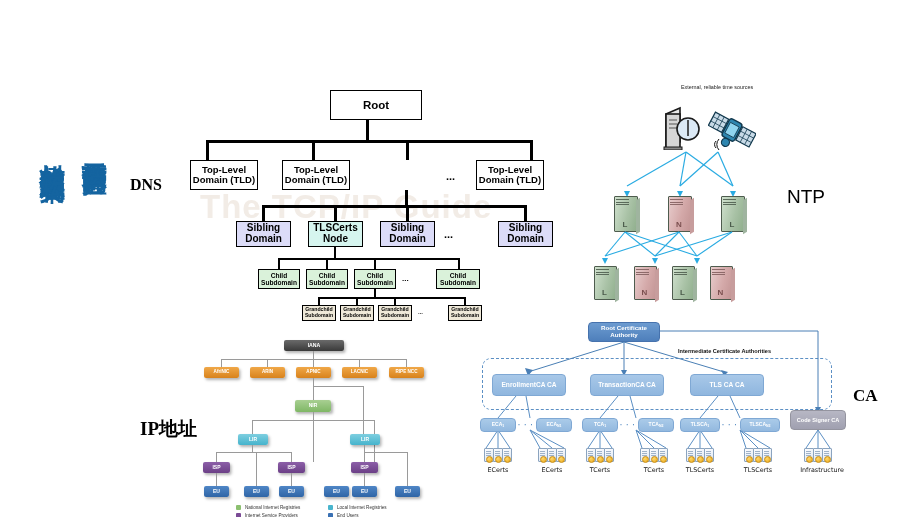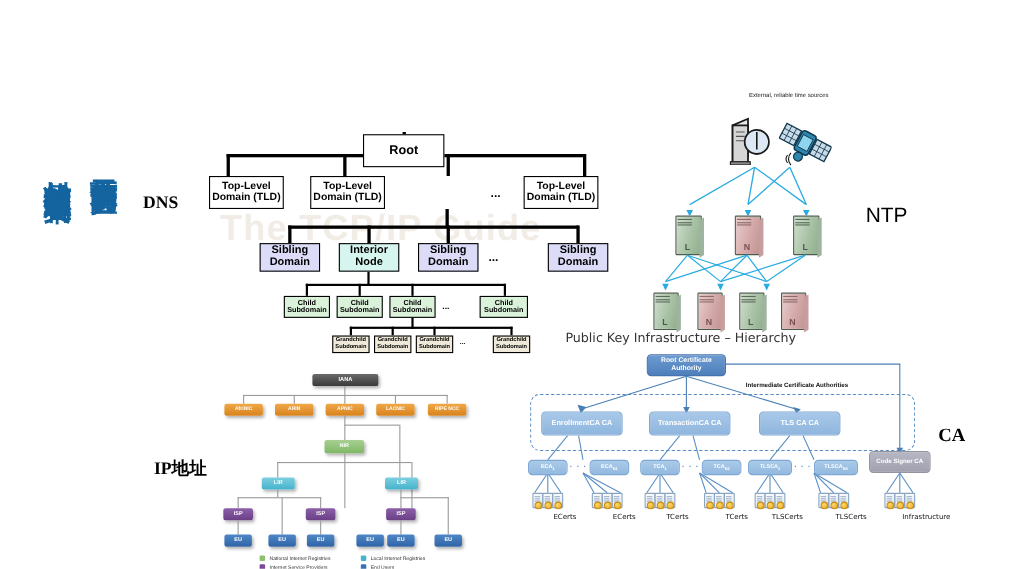--- a/index.html
+++ b/index.html
@@ -22,21 +22,21 @@
   }
   #vt-1{left:36px;top:145px;font-size:25px;}
   #vt-2{left:78px;top:143px;font-size:25px;}
   
   .sec-label{
     position:absolute;color:#000;
     font-family:"Liberation Serif","DejaVu Serif",serif;
     font-weight:bold;
   }
   #lbl-dns{left:130px;top:176px;font-size:16px;}
-  #lbl-ip{left:140px;top:416px;font-size:16px;}
+  #lbl-ip{left:140px;top:416px;font-size:19px;}
   #lbl-ntp{left:787px;top:186px;font-size:19px;font-family:"Liberation Sans",sans-serif;font-weight:normal;}
   #lbl-ca{left:853px;top:386px;font-size:17px;}
 
   
   #dns{position:absolute;left:178px;top:84px;width:400px;height:240px;}
   #dns .wm{
     position:absolute;left:22px;top:104px;font-size:33px;color:#f2ece6;
     font-weight:bold;font-family:"Liberation Sans",sans-serif;letter-spacing:1px;
     white-space:nowrap;z-index:0;
   }
@@ -86,21 +86,21 @@
   .pb-gray{background:linear-gradient(180deg,#b7b7c4,#a0a0b0);border:1px solid #94949f;font-size:5.6px;}
   #pki .dash{position:absolute;border:1.2px dashed #5b8fc4;border-radius:9px;}
   #pki .intlbl{position:absolute;font-size:5.6px;font-weight:bold;color:#111;white-space:nowrap;}
   #pki .cstack{position:absolute;width:28px;height:15px;}
   #pki .cstack .cert{position:absolute;top:0;width:8px;height:12px;
      background:linear-gradient(150deg,#fdfdff,#dce6f2);border:1px solid #8ba4bf;border-radius:1px;}
   #pki .cstack .cert::before{content:"";position:absolute;left:1px;top:1.5px;width:5px;height:1px;
      background:#9fb2c8;box-shadow:0 2px 0 #9fb2c8,0 4px 0 #9fb2c8;}
   #pki .cstack .seal{position:absolute;bottom:0px;width:5px;height:5px;border-radius:50%;
      background:radial-gradient(circle at 35% 32%,#ffd86b,#e8a71a);border:0.5px solid #c98c10;}
-  #pki .clabel{position:absolute;font-size:6.4px;color:#111;text-align:right;white-space:nowrap;
+  #pki .clabel{position:absolute;font-size:6.4px;color:#111;text-align:center;white-space:nowrap;
      font-family:"DejaVu Sans","Liberation Sans",sans-serif;}
   #pki .pdots{position:absolute;font-size:7px;font-weight:bold;color:#5b8fc4;letter-spacing:1px;}
   sub{font-size:70%;vertical-align:baseline;position:relative;top:2px;}
 
   
   #ip{position:absolute;left:200px;top:334px;width:230px;height:175px;}
   #ip .ib{position:absolute;box-sizing:border-box;border-radius:2px;
      display:flex;align-items:center;justify-content:center;text-align:center;
      color:#fff;font-weight:bold;line-height:1.05;
      box-shadow:1.5px 2px 3px rgba(0,0,0,.30);}
@@ -121,21 +121,21 @@
 <div class="vtext" id="vt-1">树状结构的业务体系和管理架构</div>
 
 <div class="sec-label" id="lbl-dns">DNS</div>
 <div class="sec-label" id="lbl-ntp">NTP</div>
 <div class="sec-label" id="lbl-ip">IP地址</div>
 <div class="sec-label" id="lbl-ca">CA</div>
 
 <div id="dns">
   <div class="wm">The TCP/IP Guide</div>
 
-  <div class="nd n-root" style="left:152px;top:6px;width:74px;height:30px;margin-top:32px;">Root</div>
+  <div class="nd n-root" style="left:152px;top:6px;width:92px;height:30px;">Root</div>
 
   <div class="ln" style="left:188px;top:36px;width:2.5px;height:22px;"></div>
   <div class="ln" style="left:28px;top:56px;width:326px;height:2.5px;"></div>
   <div class="ln" style="left:28px;top:56px;width:2.5px;height:20px;"></div>
   <div class="ln" style="left:134px;top:56px;width:2.5px;height:20px;"></div>
   <div class="ln" style="left:228px;top:56px;width:2.5px;height:20px;"></div>
   <div class="ln" style="left:352px;top:56px;width:2.5px;height:20px;"></div>
 
   <div class="nd n-tld" style="left:12px;top:76px;width:68px;height:30px;">Top-Level Domain (TLD)</div>
   <div class="nd n-tld" style="left:104px;top:76px;width:68px;height:30px;">Top-Level Domain (TLD)</div>
@@ -143,21 +143,21 @@
   <div class="nd n-tld" style="left:298px;top:76px;width:68px;height:30px;">Top-Level Domain (TLD)</div>
 
   <div class="ln" style="left:227px;top:106px;width:2.5px;height:17px;"></div>
   <div class="ln" style="left:84px;top:121px;width:264px;height:2.5px;"></div>
   <div class="ln" style="left:84px;top:121px;width:2.5px;height:16px;"></div>
   <div class="ln" style="left:156px;top:121px;width:2.5px;height:16px;"></div>
   <div class="ln" style="left:228px;top:121px;width:2.5px;height:16px;"></div>
   <div class="ln" style="left:346px;top:121px;width:2.5px;height:16px;"></div>
 
   <div class="nd n-sib" style="left:58px;top:137px;width:55px;height:26px;background:#dcdcf8;">Sibling Domain</div>
-  <div class="nd n-sib" style="left:130px;top:137px;width:55px;height:26px;background:#d6f5ef;">Interior Node</div>
+  <div class="nd n-sib" style="left:130px;top:137px;width:55px;height:26px;background:#d6f5ef;">TLSCerts Node</div>
   <div class="nd n-sib" style="left:202px;top:137px;width:55px;height:26px;background:#dcdcf8;">Sibling Domain</div>
   <div class="dots" style="left:266px;top:144px;">...</div>
   <div class="nd n-sib" style="left:320px;top:137px;width:55px;height:26px;background:#dcdcf8;">Sibling Domain</div>
 
   <div class="ln" style="left:156px;top:163px;width:2px;height:13px;"></div>
   <div class="ln" style="left:100px;top:174px;width:182px;height:2px;"></div>
   <div class="ln" style="left:100px;top:174px;width:2px;height:11px;"></div>
   <div class="ln" style="left:148px;top:174px;width:2px;height:11px;"></div>
   <div class="ln" style="left:196px;top:174px;width:2px;height:11px;"></div>
   <div class="ln" style="left:280px;top:174px;width:2px;height:11px;"></div>
@@ -317,21 +317,20 @@
     <div class="lines">
         <i></i>
         <i></i>
         <i></i>
       </div>
     <div class="ltr">N</div>
   </div>
 </div>
 
 <div id="pki">
-  <div class="ttl">Public Key Infrastructure – Hierarchy</div>
 
   <div class="dash" style="left:4px;top:58px;width:348px;height:50px;"></div>
   <div class="intlbl" style="left:200px;top:48px;">Intermediate Certificate Authorities</div>
 
   <div class="box pb-root" style="left:110px;top:22px;width:72px;height:20px;">Root Certificate Authority</div>
 
   <svg class="abs" style="left:0;top:0;" width="390" height="215">
     <g stroke="#4a7fb5" stroke-width="1" fill="none">
       <path d="M182,31 L340,31 L340,110"></path>
       <line x1="146" y1="42" x2="50" y2="72"></line>

